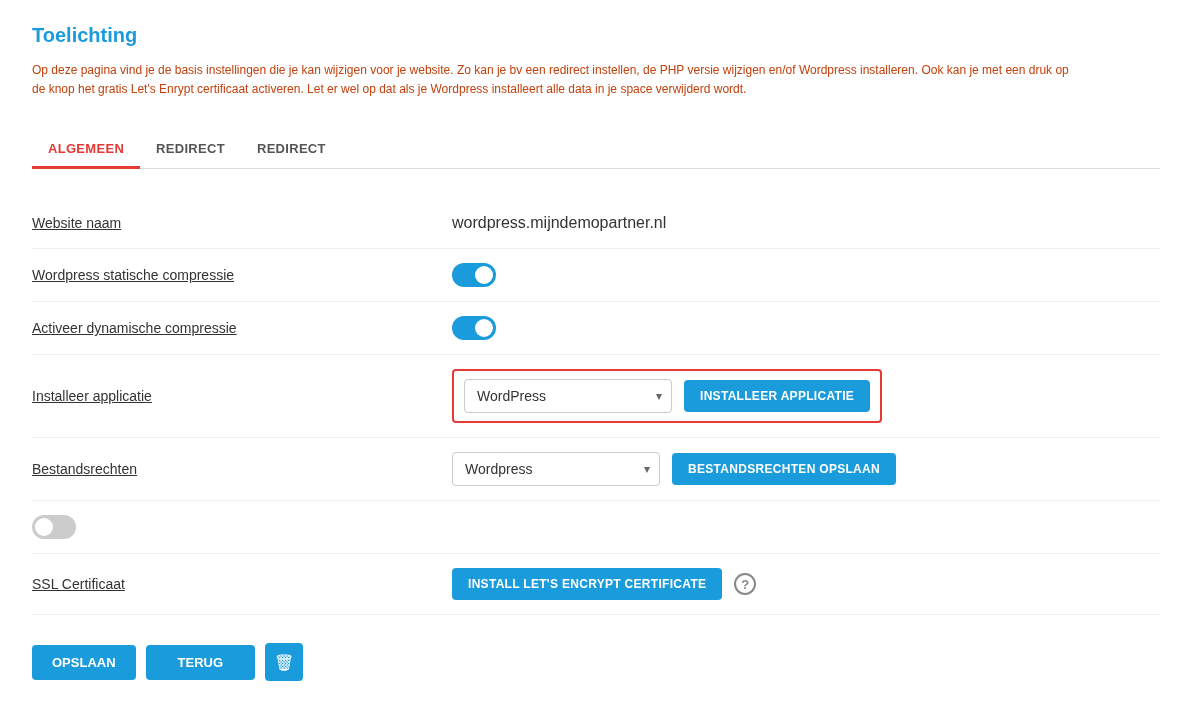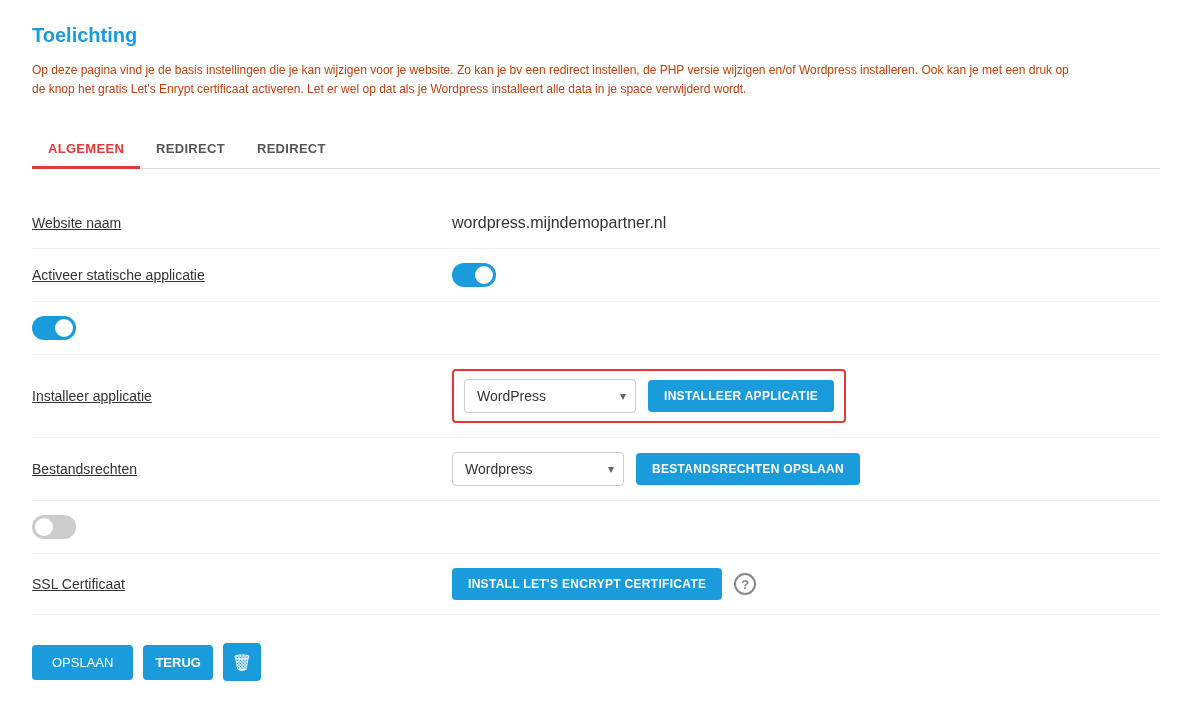--- a/index.html
+++ b/index.html
@@ -130,21 +130,21 @@
 
     .form-select {
       appearance: none;
       -webkit-appearance: none;
       border: 1px solid #ccc;
       border-radius: 4px;
       padding: 8px 28px 8px 12px;
       font-size: 14px;
       color: #333;
       background: #fff;
-      width: 172px;
+      width: 208px;
       cursor: pointer;
       outline: none;
     }
 
     .select-arrow {
       position: absolute;
       right: 10px;
       top: 50%;
       transform: translateY(-50%);
       pointer-events: none;
@@ -185,31 +185,31 @@
       align-items: center;
       gap: 10px;
       margin-top: 28px;
     }
 
     .btn-save {
       background-color: #1a9bdb;
       color: #fff;
       padding: 10px 20px;
       font-size: 13px;
-      font-weight: normal;
+      font-weight: bold;
       border: none;
       border-radius: 4px;
       cursor: pointer;
       text-transform: uppercase;
     }
 
     .btn-back {
       background-color: #1a9bdb;
       color: #fff;
-      padding: 10px 12px;
+      padding: 10px 32px;
       font-size: 13px;
       font-weight: bold;
       border: none;
       border-radius: 4px;
       cursor: pointer;
       text-transform: uppercase;
     }
 
     .btn-delete {
       background-color: #1a9bdb;
@@ -260,30 +260,31 @@
 <div class="form-section">
 
   <div class="form-row">
     <div class="form-label">Website naam</div>
     <div class="form-control">
       <span class="website-name-value">wordpress.mijndemopartner.nl</span>
     </div>
   </div>
 
   <div class="form-row">
-    <div class="form-label">Activeer statische applicatie</div>
+    <div class="form-label">Wordpress statische compressie</div>
     <div class="form-control">
       <label class="toggle">
 
         <span class="toggle-slider on"></span>
       </label>
     </div>
   </div>
 
   <div class="form-row">
+    <div class="form-label">Activeer dynamische compressie</div>
     <div class="form-control">
       <label class="toggle">
 
         <span class="toggle-slider on"></span>
       </label>
     </div>
   </div>
 
   <div class="form-row">
     <div class="form-label">Installeer applicatie</div>

